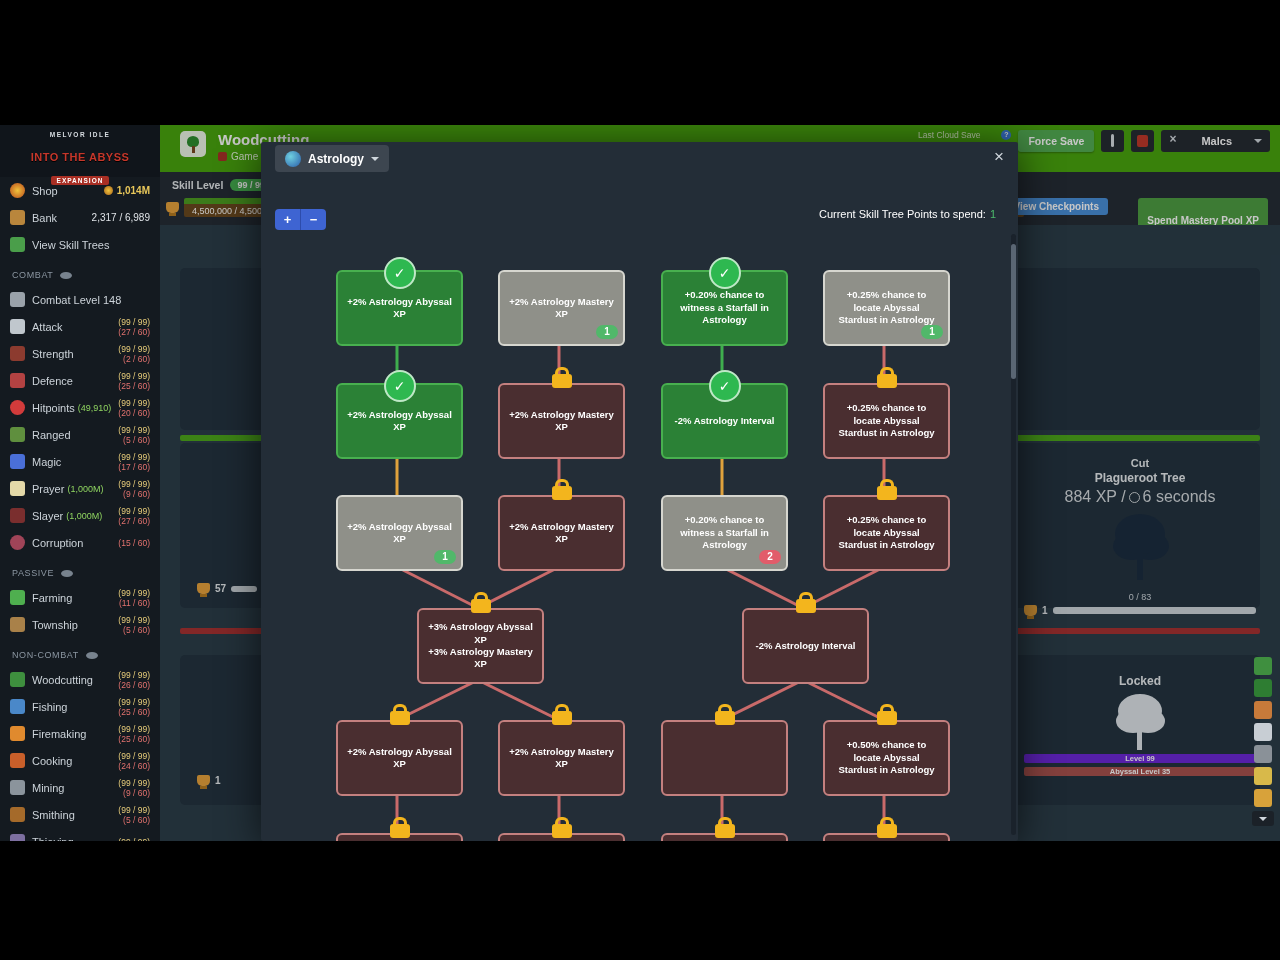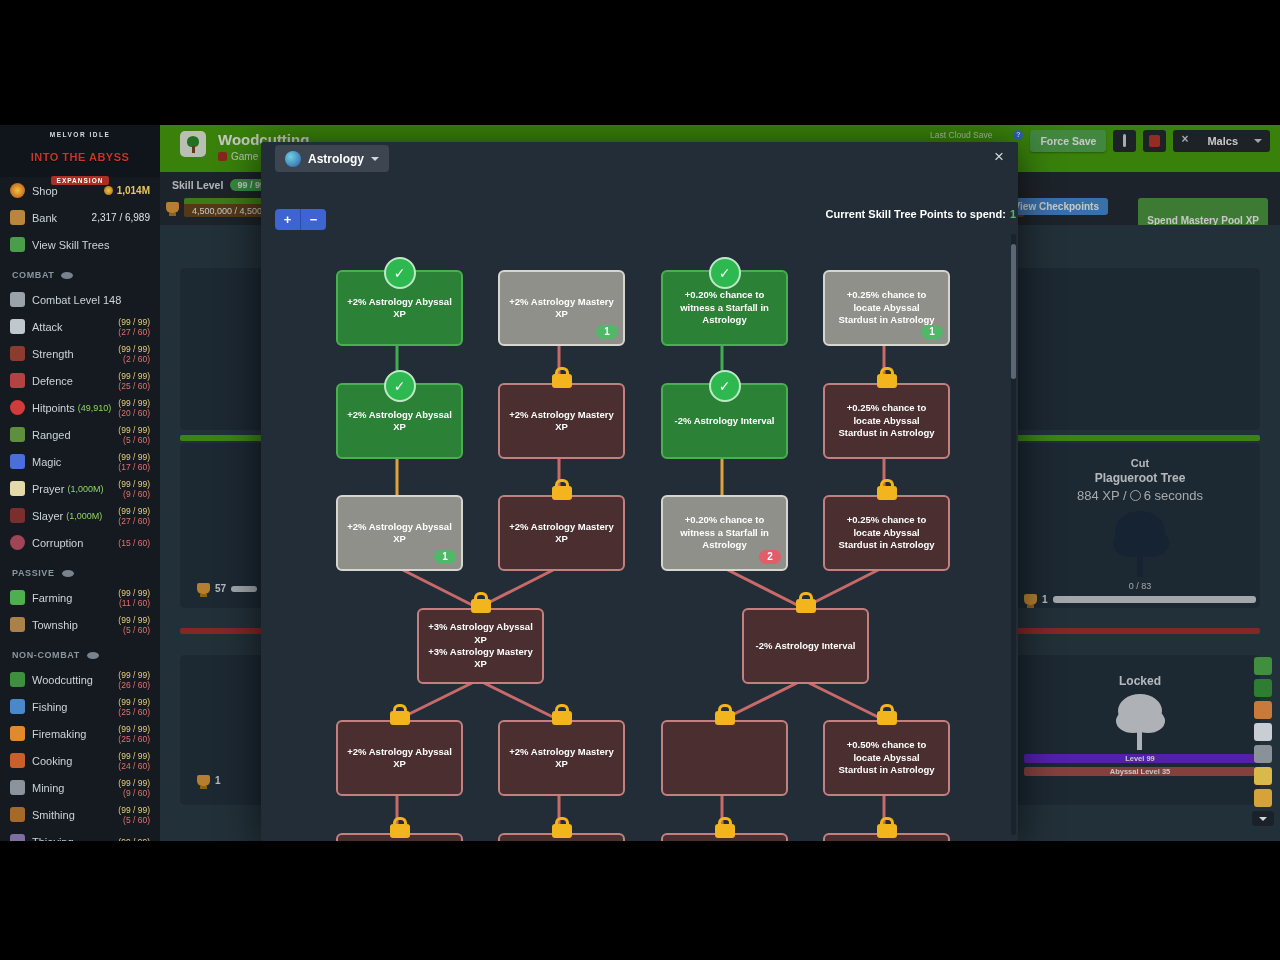--- a/index.html
+++ b/index.html
@@ -16,21 +16,21 @@
   .logo-badge{font-size:6.5px;font-weight:bold;color:#fff;background:#a92f24;padding:1px 6px;border-radius:2px;letter-spacing:1px}
   .srow{display:flex;align-items:center;height:27px;padding:0 10px;font-size:11px;color:#ccd3d9;cursor:pointer}
   .ic{width:15px;height:15px;border-radius:3px;margin-right:7px;flex:none}
   .sval{margin-left:auto;display:flex;align-items:center;gap:4px;font-size:10px}
   .gold{color:#e8c75a;font-weight:bold}
   .coin{width:9px;height:9px;border-radius:50%;background:radial-gradient(#f0c33c,#a8641b);flex:none}
   .lvls{margin-left:auto;text-align:right;line-height:10px}
   .lv{color:#e8cd7a;font-size:8.5px;display:block}
   .ab{color:#e2726e;font-size:8.5px;display:block}
   .extra{color:#8fd460;font-size:9px;margin-left:3px}
-  .shead{display:flex;align-items:center;margin-top:6px;height:22px;padding:0 12px;color:#8b96a1;font-size:9px;font-weight:bold;letter-spacing:.6px}
+  .shead{display:flex;align-items:center;margin-top:6px;height:22px;padding:0 12px;color:#8b96a1;font-size:9px;font-weight:normal;letter-spacing:.6px}
   .eye{display:inline-block;width:12px;height:7px;background:#78838e;border-radius:50%;margin-left:7px}
 
   
   .main{position:absolute;left:160px;top:0;width:1120px;height:100%;background:#2c3e4a}
   .gheader{position:relative;height:47px;background:#4aa60f}
   .app-icon{position:absolute;left:20px;top:6px;width:26px;height:26px;background:#eef6e6;border-radius:5px;display:flex;align-items:center;justify-content:center}
   .mini-tree{width:14px;height:17px;position:relative}
   .mini-tree::before{content:"";position:absolute;left:1px;top:0;width:12px;height:11px;background:#2e8f2e;border-radius:50% 50% 40% 40%}
   .mini-tree::after{content:"";position:absolute;left:5.5px;bottom:0;width:3px;height:7px;background:#7a4a21}
   .htitle{position:absolute;left:58px;top:6px;font-size:15px;font-weight:bold;color:#fff}
@@ -40,21 +40,21 @@
   .cloud{line-height:10px;text-align:center}
   .cloud-l{font-size:8.5px;color:#dff3cd;display:flex;align-items:center;gap:21px;justify-content:center}
   .qmark{width:10px;height:10px;border-radius:50%;background:#3b7ddd;color:#fff;font-size:7px;font-weight:bold;display:inline-flex;align-items:center;justify-content:center}
   .qmark::after{content:"?"}
   .cloud-t{font-size:11px;font-weight:bold;color:#fff;margin-top:2px}
   .btn{border-radius:3px;font-weight:bold;display:inline-flex;align-items:center;justify-content:center;cursor:pointer}
   .b-save{background:#54ae54;color:#fff;font-size:10.5px;padding:5px 10px;box-shadow:0 1px 2px rgba(0,0,0,.3)}
   .hicon{width:23px;height:22px;background:#262c33;border-radius:3px;position:relative;cursor:pointer}
   .therm::after{content:"";position:absolute;left:10px;top:4px;width:3px;height:13px;background:#d8dde2;border-radius:2px}
   .redgly::after{content:"";position:absolute;left:6px;top:5px;width:11px;height:12px;background:#c0392b;border-radius:2px}
-  .usermenu{height:22px;background:#262c33;border-radius:3px;display:flex;align-items:center;gap:16px;padding:0 8px;color:#fff;font-size:11px;font-weight:bold;cursor:pointer}
+  .usermenu{height:22px;background:#262c33;border-radius:3px;display:flex;align-items:center;gap:22px;padding:0 8px;color:#fff;font-size:11px;font-weight:bold;cursor:pointer}
   .xgly{width:10px;height:10px;position:relative}
   .xgly::after{content:"×";position:absolute;left:0;top:-4px;color:#d3d9de;font-size:12px}
   .caret{width:0;height:0;border-left:4px solid transparent;border-right:4px solid transparent;border-top:4px solid #cfd6dc}
 
   .subbar{position:relative;height:53px;background:#262e37}
   .sk-line{position:absolute;left:12px;top:7px;display:flex;align-items:center;gap:7px}
   .sk-label{font-size:10.5px;font-weight:bold;color:#e3e7ea}
   .pill-g{background:#46b050;color:#fff;font-size:9px;font-weight:bold;padding:1px 7px;border-radius:8px}
   .xp-line{position:absolute;left:6px;top:26px;display:flex;align-items:center;gap:5px}
   .trophy{width:13px;height:11px;background:#e8a33d;border-radius:2px 2px 5px 5px;position:relative;flex:none}
@@ -64,26 +64,26 @@
   .xp-text{height:13px;background:#6b4a1f;border-radius:0 0 2px 2px;color:#fff;font-size:9px;display:flex;align-items:center;padding-left:8px}
   .b-chk{position:absolute;right:172px;top:26px;background:#4a90d9;color:#fff;font-size:10px;padding:3px 9px}
   .b-pool{position:absolute;right:12px;top:26px;background:#4f9e43;color:#fff;font-size:10px;padding:17px 9px}
 
   .content{position:absolute;left:0;top:100px;right:0;bottom:0;background:#2c3e4a}
   .blk{position:absolute;left:20px;right:20px;background:#243440;border-radius:5px}
   .bar-acc{position:absolute;left:20px;right:20px;height:6px;border-radius:2px}
   .rpanel{position:absolute;left:856px;width:248px;text-align:center;color:#e8ecef}
   .rp-cut{font-size:11px;font-weight:bold}
   .rp-name{font-size:12px;font-weight:bold;margin-top:2px}
-  .rp-xp{font-size:13px;color:#d5dade;margin-top:3px;display:flex;justify-content:center;align-items:center;gap:3px}
+  .rp-xp{font-size:16px;color:#d5dade;margin-top:3px;display:flex;justify-content:center;align-items:center;gap:3px}
   .clock{display:inline-block;width:9px;height:9px;border:1.5px solid #cfd4d8;border-radius:50%}
   .tree-dark{width:64px;height:66px;margin:8px auto 0;position:relative}
   .tree-dark::before{content:"";position:absolute;left:7px;top:0;width:50px;height:40px;background:#1c2e40;border-radius:50%;box-shadow:-8px 12px 0 -6px #1c2e40,10px 12px 0 -6px #1c2e40}
   .tree-dark::after{content:"";position:absolute;left:29px;bottom:0;width:6px;height:28px;background:#1c2e40}
-  .rp-count{font-size:9px;color:#cfd6dc;margin-top:4px}
+  .rp-count{font-size:9px;color:#cfd6dc;margin-top:12px}
   .rp-bar-row{display:flex;align-items:center;gap:5px;padding:0 8px;margin-top:3px}
   .lightbar{flex:1;height:7px;background:#cfd6dc;border-radius:3px}
   .num{font-size:10px;font-weight:bold;color:#e8ecef}
   .tree-white{width:54px;height:56px;margin:6px auto 0;position:relative}
   .tree-white::before{content:"";position:absolute;left:5px;top:0;width:44px;height:34px;background:#dfe5ea;border-radius:50%;box-shadow:-7px 10px 0 -5px #dfe5ea,8px 10px 0 -5px #dfe5ea}
   .tree-white::after{content:"";position:absolute;left:24px;bottom:0;width:5px;height:22px;background:#dfe5ea}
   .lv-bar{height:9px;border-radius:2px;margin:4px 8px 0;color:#fff;font-size:7.5px;font-weight:bold;display:flex;align-items:center;justify-content:center}
   .mastery-left{position:absolute;display:flex;align-items:center;gap:5px}
   .minibar{width:26px;height:6px;background:#cfd6dc;border-radius:3px}
 
@@ -94,21 +94,21 @@
   .backdrop{position:absolute;inset:0;background:rgba(0,0,0,.22);z-index:40}
 
   
   .modal{position:absolute;left:261px;top:17px;width:757px;height:699px;background:#232d37;z-index:100;
          box-shadow:0 6px 40px rgba(0,0,0,.65);overflow:hidden;border-radius:2px}
   .m-head-btn{position:absolute;left:14px;top:3px;height:27px;background:#3d4650;border-radius:4px;display:flex;align-items:center;gap:7px;padding:0 10px;cursor:pointer}
   .astro-ic{width:16px;height:16px;border-radius:50%;background:radial-gradient(circle at 35% 35%,#6fd0e0,#2a5ca8)}
   .m-title{font-size:12px;font-weight:bold;color:#fff}
   .m-close{position:absolute;right:14px;top:6px;font-size:17px;color:#cfd6dc;cursor:pointer;line-height:1}
   .dev-note{position:absolute;left:0;right:0;top:50px;text-align:center;font-size:11px;font-weight:bold;font-style:italic;color:#e6e9ec}
-  .pts{position:absolute;right:2px;top:66px;font-size:11px;font-weight:bold;color:#fff}
+  .pts{position:absolute;right:22px;top:66px;font-size:11px;font-weight:normal;color:#fff}
   .pts-val{color:#4cbb6c;margin-left:4px}
   .zoom{position:absolute;left:14px;top:67px;display:flex}
   .zbtn{width:25px;height:21px;background:#3e64d2;color:#fff;font-size:13px;font-weight:bold;display:flex;align-items:center;justify-content:center;cursor:pointer}
   .zbtn:first-child{border-radius:4px 0 0 4px}
   .zbtn:last-child{border-radius:0 4px 4px 0;border-left:1px solid #2d4cab}
   .tree-lines{position:absolute;left:0;top:0;pointer-events:none;z-index:1}
   .c-g{stroke:#3fae4e;stroke-width:3}
   .c-o{stroke:#e0a23c;stroke-width:3}
   .c-r{stroke:#c96a6a;stroke-width:3}
   .node{position:absolute;width:123px;height:72px;border-radius:6px;z-index:2;display:flex;align-items:center;justify-content:center;cursor:pointer}

